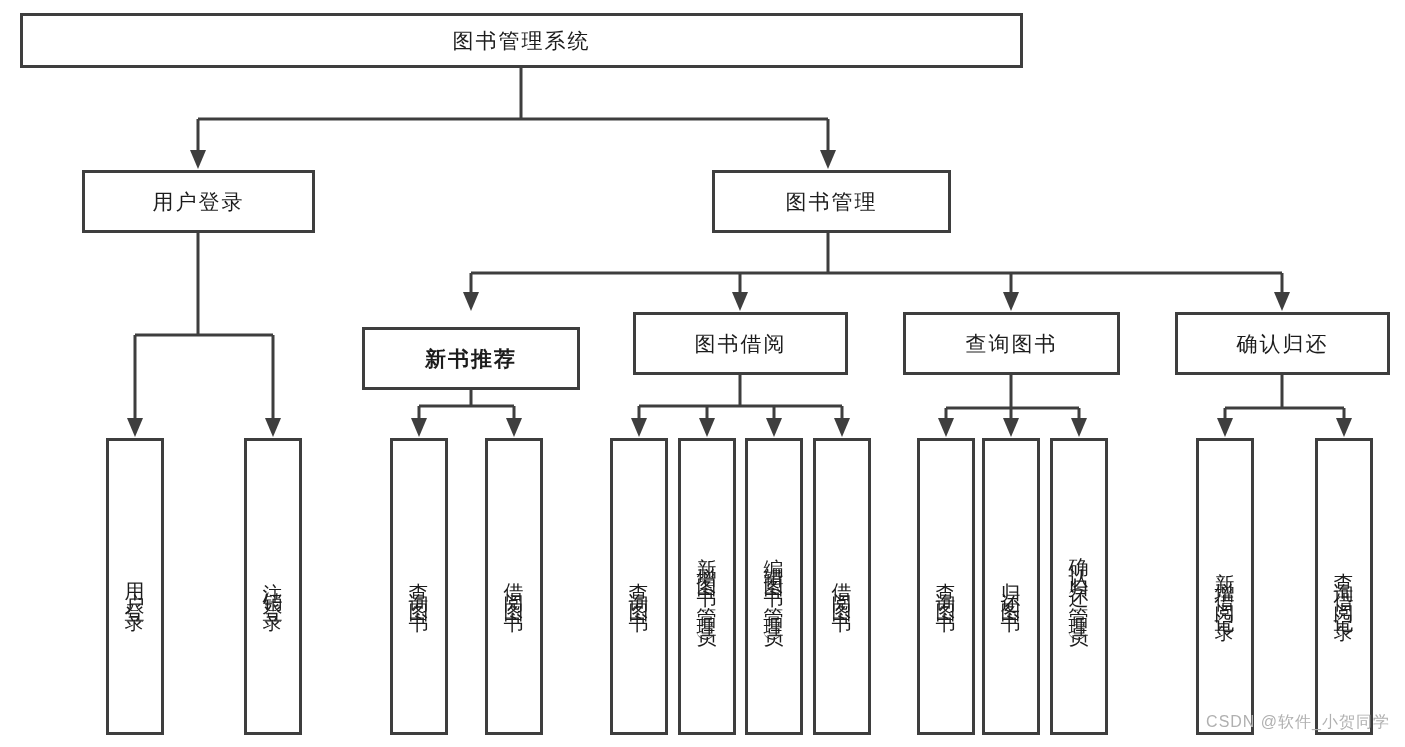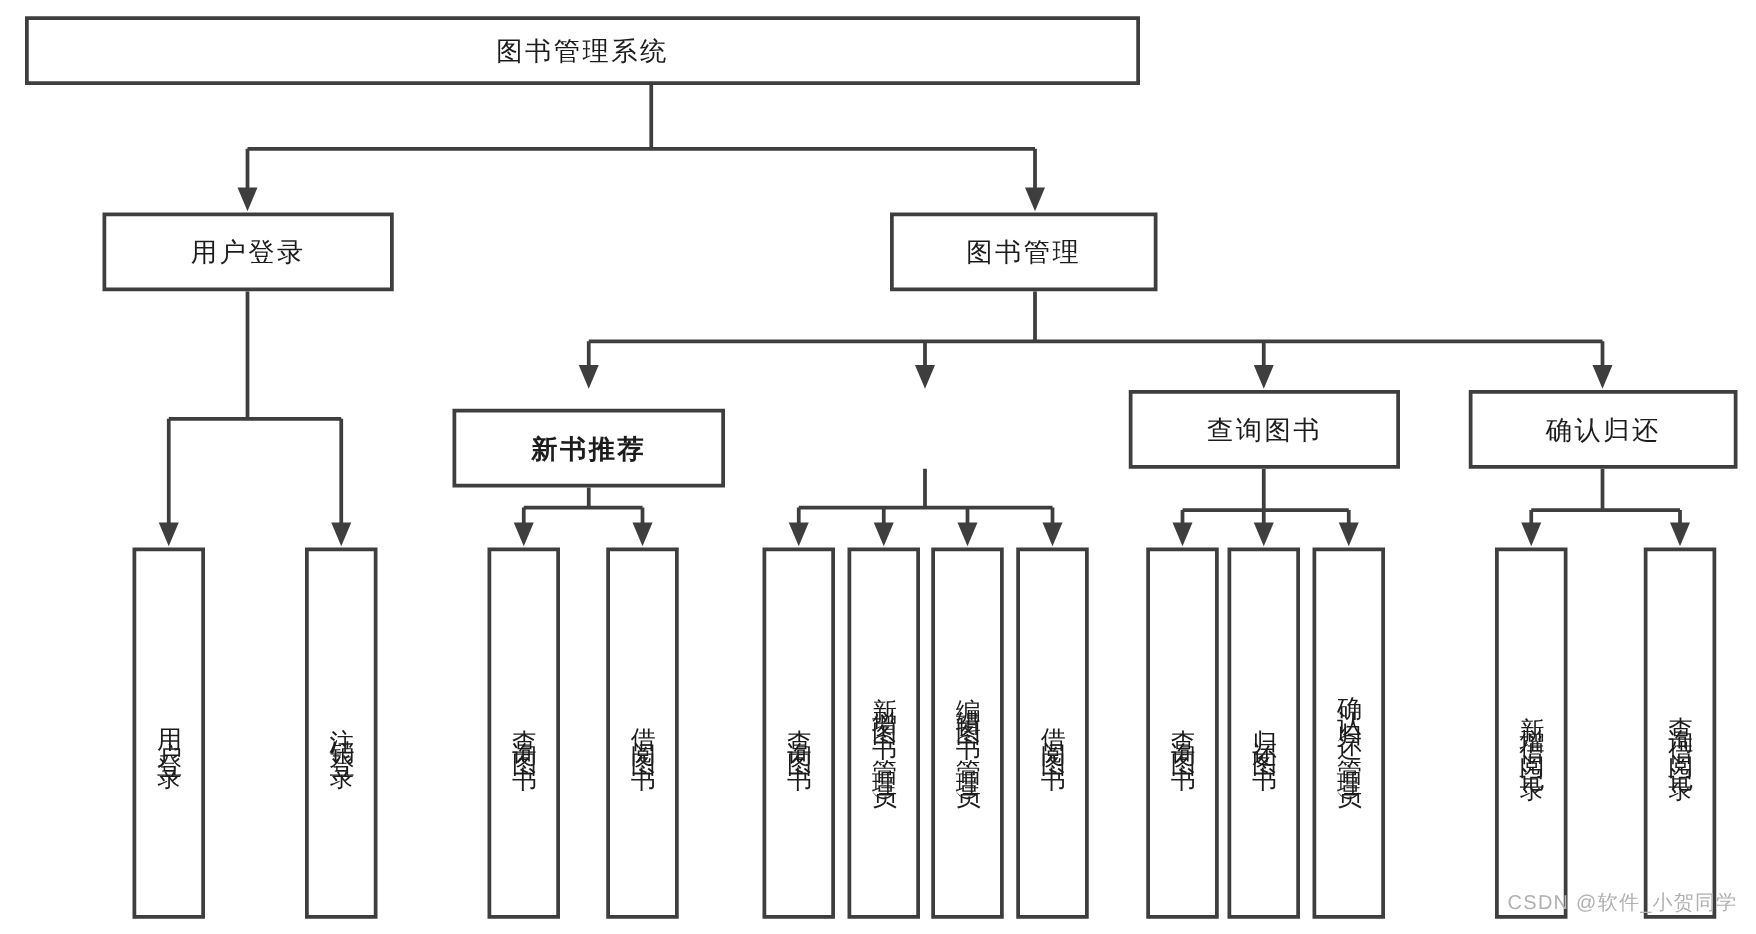--- a/index.html
+++ b/index.html
@@ -17,24 +17,24 @@
     border:3px solid var(--line,#3e3e3e);
     display:flex; align-items:center; justify-content:center;
     color:var(--text,#1c1c1c); z-index:2;
   }
   .h-box { font-size:21px; letter-spacing:2px; white-space:nowrap; }
   .leaf {
     writing-mode:vertical-rl; text-orientation:mixed;
     font-size:20px; letter-spacing:10px; line-height:1;
   }
   
-  .n-root   { left:20px;  top:13px;  width:892px; height:55px; }
+  .n-root   { left:20px;  top:13px;  width:1003px; height:55px; }
   
   .n-login  { left:82px;  top:170px; width:233px; height:63px; }
-  .n-mgmt   { left:712px; top:170px; width:214px; height:63px; }
+  .n-mgmt   { left:712px; top:170px; width:239px; height:63px; }
   
   .n-g1     { left:362px;  top:327px; width:218px; height:63px;font-weight:bold; }
   .n-g2     { left:633px;  top:312px; width:215px; height:63px; }
   .n-g3     { left:903px;  top:312px; width:217px; height:63px; }
   .n-g4     { left:1175px; top:312px; width:215px; height:63px; }
   
   .leaf { top:438px; width:58px; height:297px; }
   .l-1  { left:106px; }  .l-2  { left:244px; }
   .l-3  { left:390px; }  .l-4  { left:485px; }
   .l-5  { left:610px; }  .l-6  { left:678px; }
@@ -85,20 +85,21 @@
       <polygon points="1336,418 1352,418 1344,437"></polygon>
     </g>
   </svg>
 
   <div class="box h-box n-root">图书管理系统</div>
 
   <div class="box h-box n-login">用户登录</div>
   <div class="box h-box n-mgmt">图书管理</div>
 
   <div class="box h-box n-g1">新书推荐</div>
+  <div class="box h-box n-g2">图书借阅</div>
   <div class="box h-box n-g3">查询图书</div>
   <div class="box h-box n-g4">确认归还</div>
 
   <div class="box leaf l-1">用户登录</div>
   <div class="box leaf l-2">注销登录</div>
   <div class="box leaf l-3">查询图书</div>
   <div class="box leaf l-4">借阅图书</div>
   <div class="box leaf l-5">查询图书</div>
   <div class="box leaf l-6">新增图书（管理员）</div>
   <div class="box leaf l-7">编辑图书（管理员）</div>

